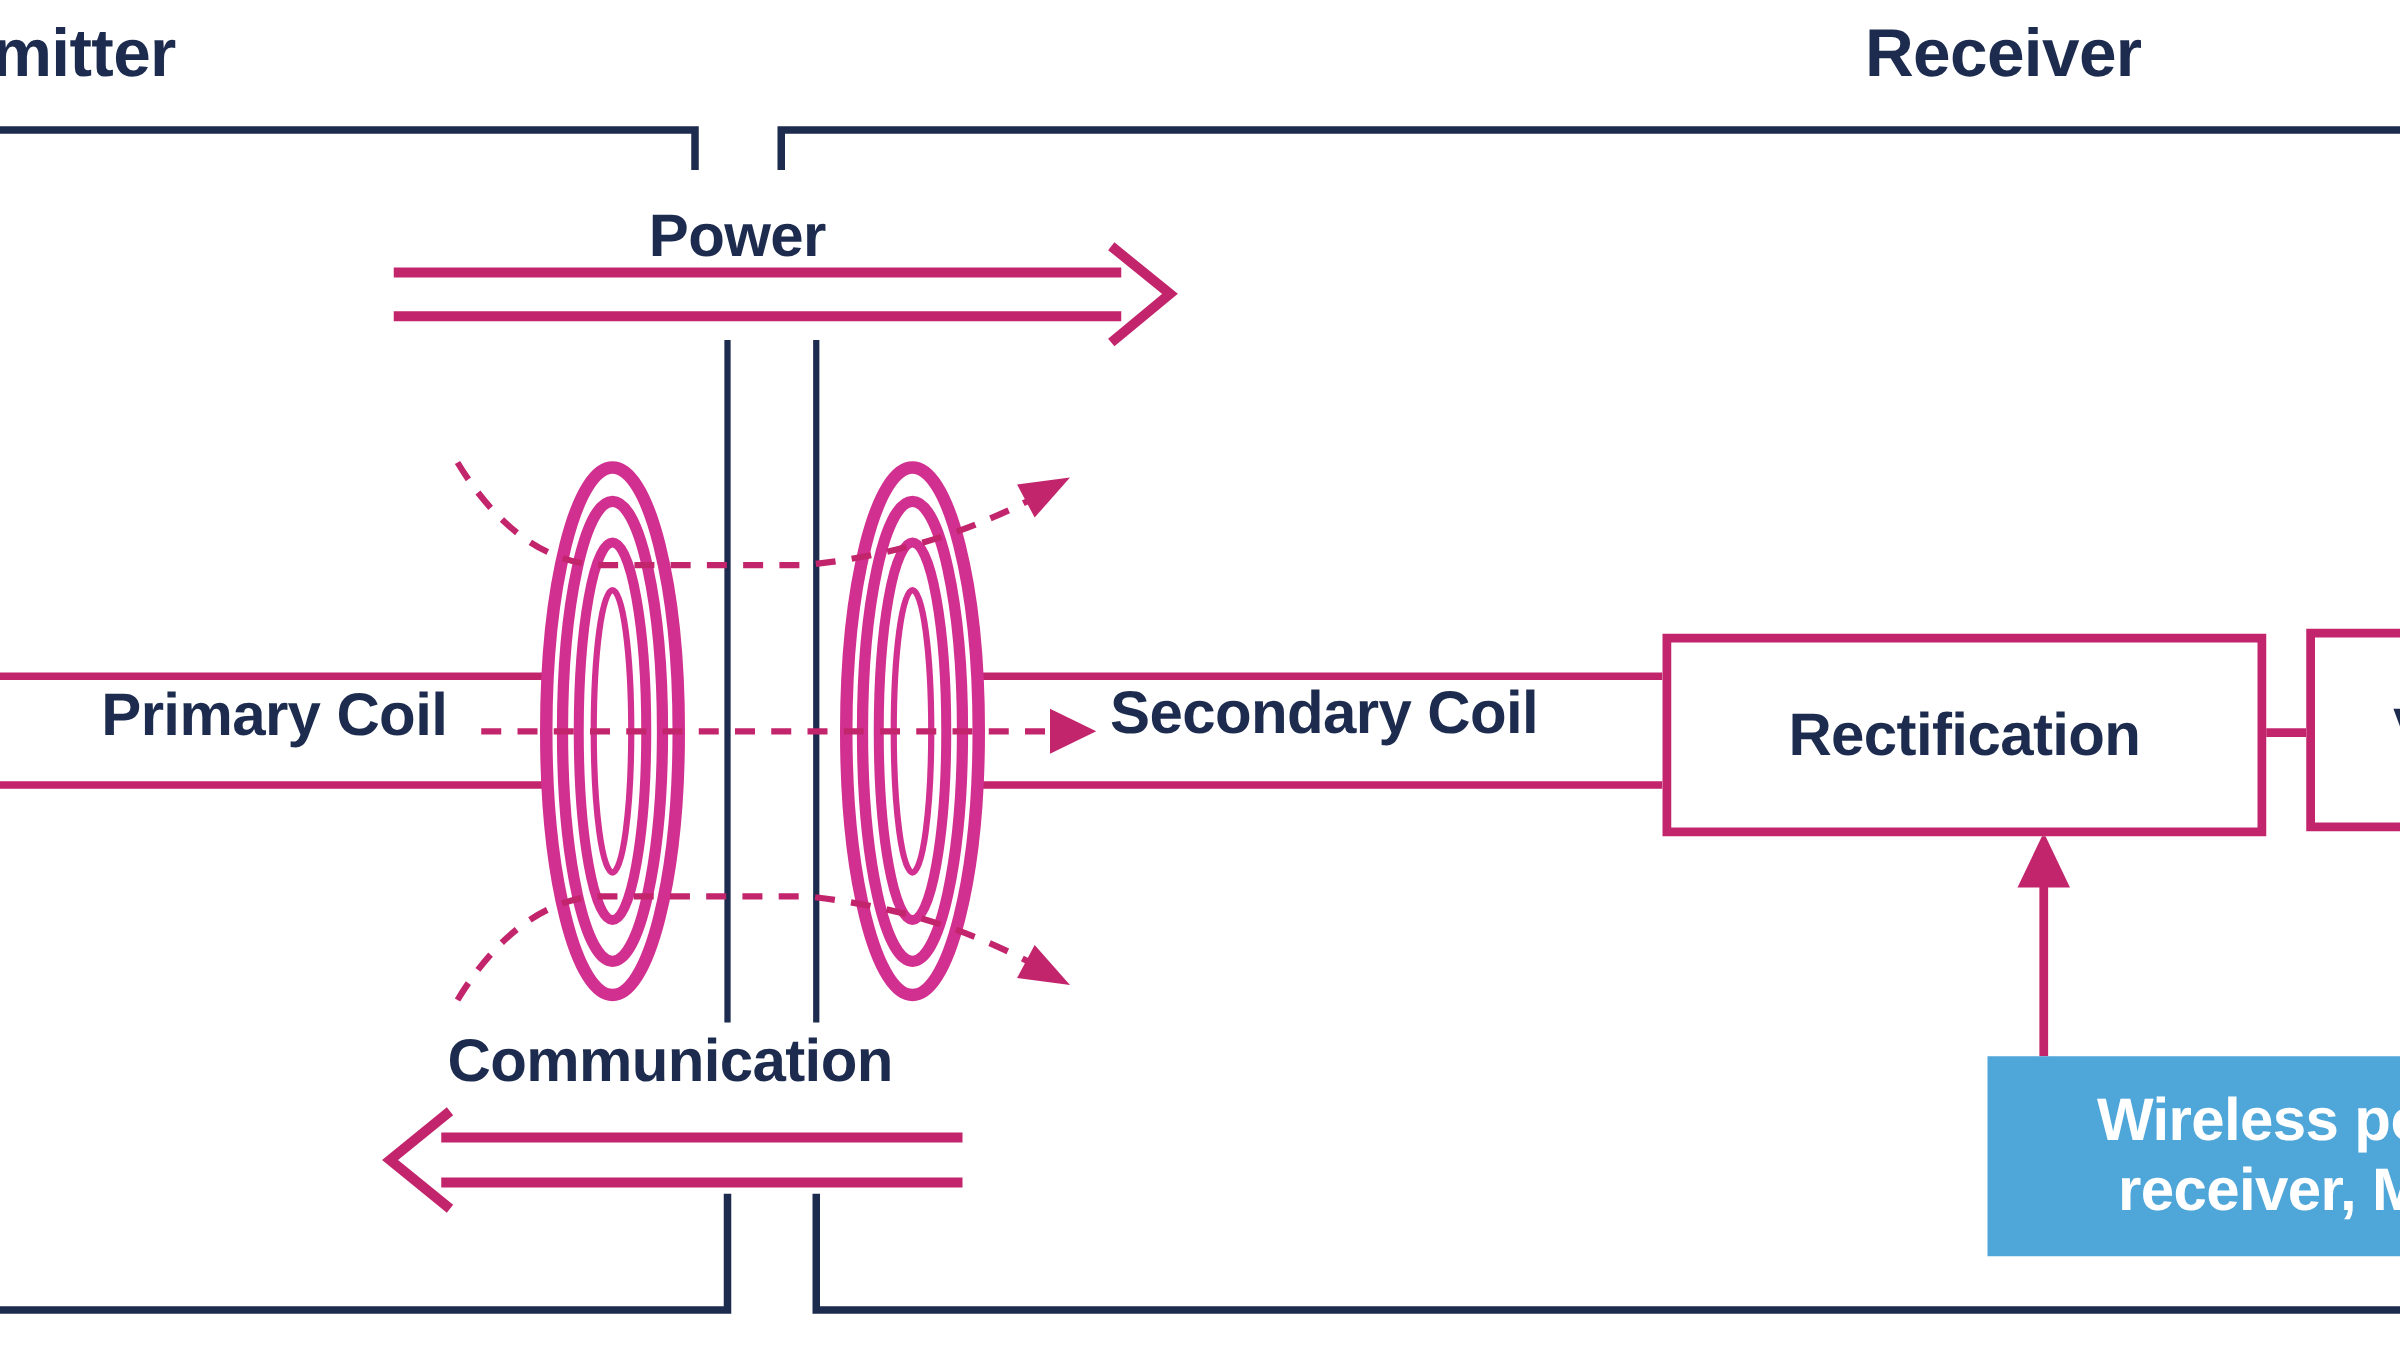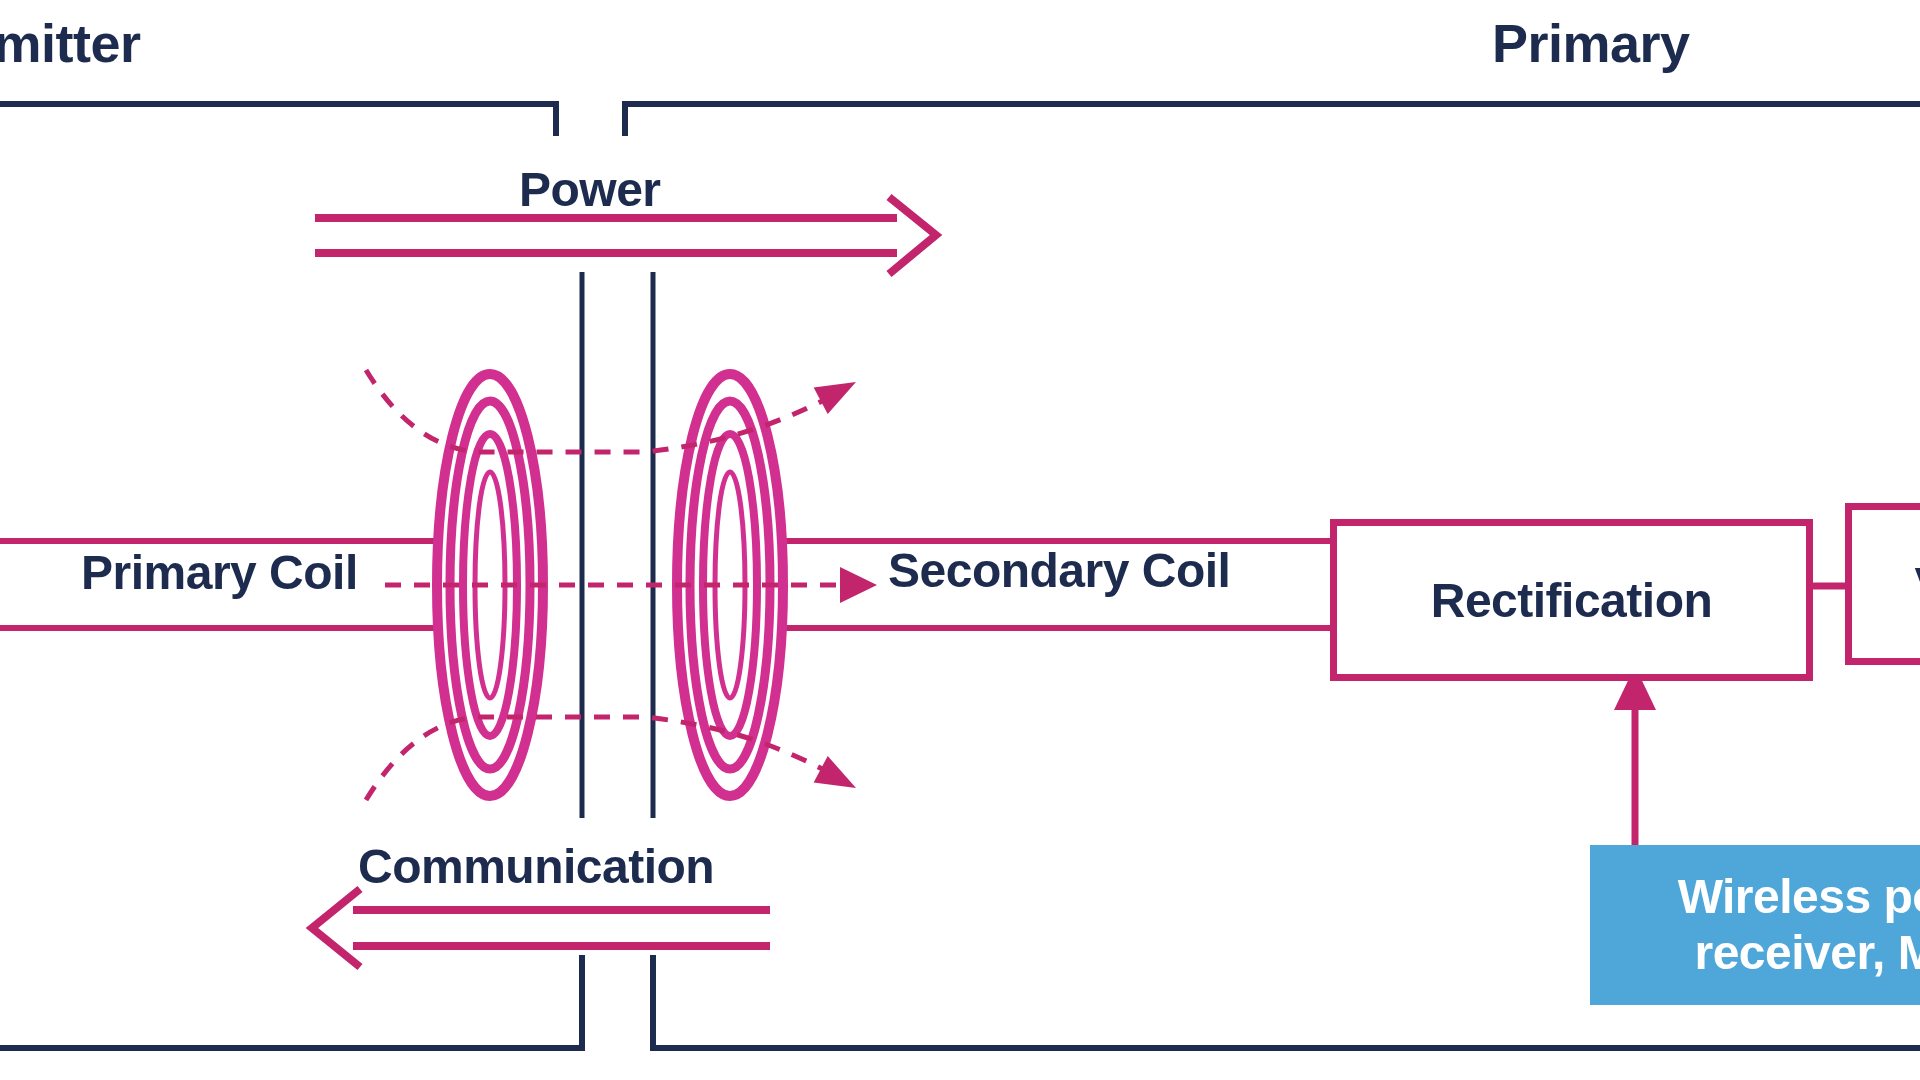--- a/index.html
+++ b/index.html
@@ -37,36 +37,36 @@
     position:absolute;
     display:flex;align-items:center;justify-content:center;
     box-sizing:border-box;
     background:var(--bg);
     border:7px solid var(--pink);
   }
   .box .box-text{
     font-weight:bold;color:var(--navy);
     font-size:48px;letter-spacing:-0.5px;white-space:nowrap;
   }
-  #rectification-box{left:1330px;top:519px;width:483px;height:162px;align-items:center;}
+  #rectification-box{left:1330px;top:507px;width:483px;height:162px;align-items:center;}
   #voltage-box{left:1845px;top:503px;width:600px;height:162px;}
   #chip-box{
     position:absolute;left:1590px;top:845px;width:520px;height:160px;
     background:var(--chip-blue);
     display:flex;flex-direction:column;align-items:center;justify-content:center;
     row-gap:6px;
   }
   #chip-box .chip-line{
     font-weight:bold;color:var(--chip-text);
     font-size:48px;line-height:1.05;letter-spacing:-0.5px;white-space:nowrap;
   }
   #transmitter-label{left:-148px;top:16px;}
   #receiver-label{left:1492px;top:16px;}
   #power-label{left:519px;top:134px;margin-top:32px;}
-  #communication-label{left:358px;top:826px;margin-top:17px;}
+  #communication-label{left:358px;top:826px;}
   #primary-coil-label{left:81px;top:549px;}
   #secondary-coil-label{left:888px;top:547px;}
 </style>
 </head>
 <body>
 
 <div id="stage">
 
   <svg id="lineart" viewBox="0 0 1920 1080">
 
@@ -108,21 +108,21 @@
 
     <path d="M770,910 H353 M770,946 H353 M360,889 L312,928 L360,967" stroke-width="8" class="pink-stroke"></path>
 
     <path d="M1797,586 H1845" stroke-width="7" class="pink-stroke"></path>
 
     <path d="M1635,845 V704" stroke-width="7" class="pink-stroke"></path>
     <path d="M1614,710 L1635,666 L1656,710 Z" class="pink-fill"></path>
   </svg>
 
   <div class="lbl lbl-section" id="transmitter-label">Transmitter</div>
-  <div class="lbl lbl-section" id="receiver-label">Primary</div>
+  <div class="lbl lbl-section" id="receiver-label">Receiver</div>
 
   <div class="lbl lbl-mid" id="power-label">Power</div>
   <div class="lbl lbl-mid" id="communication-label">Communication</div>
 
   <div class="lbl lbl-mid" id="secondary-coil-label">Secondary Coil</div>
   <div class="lbl lbl-mid" id="primary-coil-label">Primary Coil</div>
 
   <div class="box" id="rectification-box">
     <span class="box-text">Rectification</span>
   </div>

